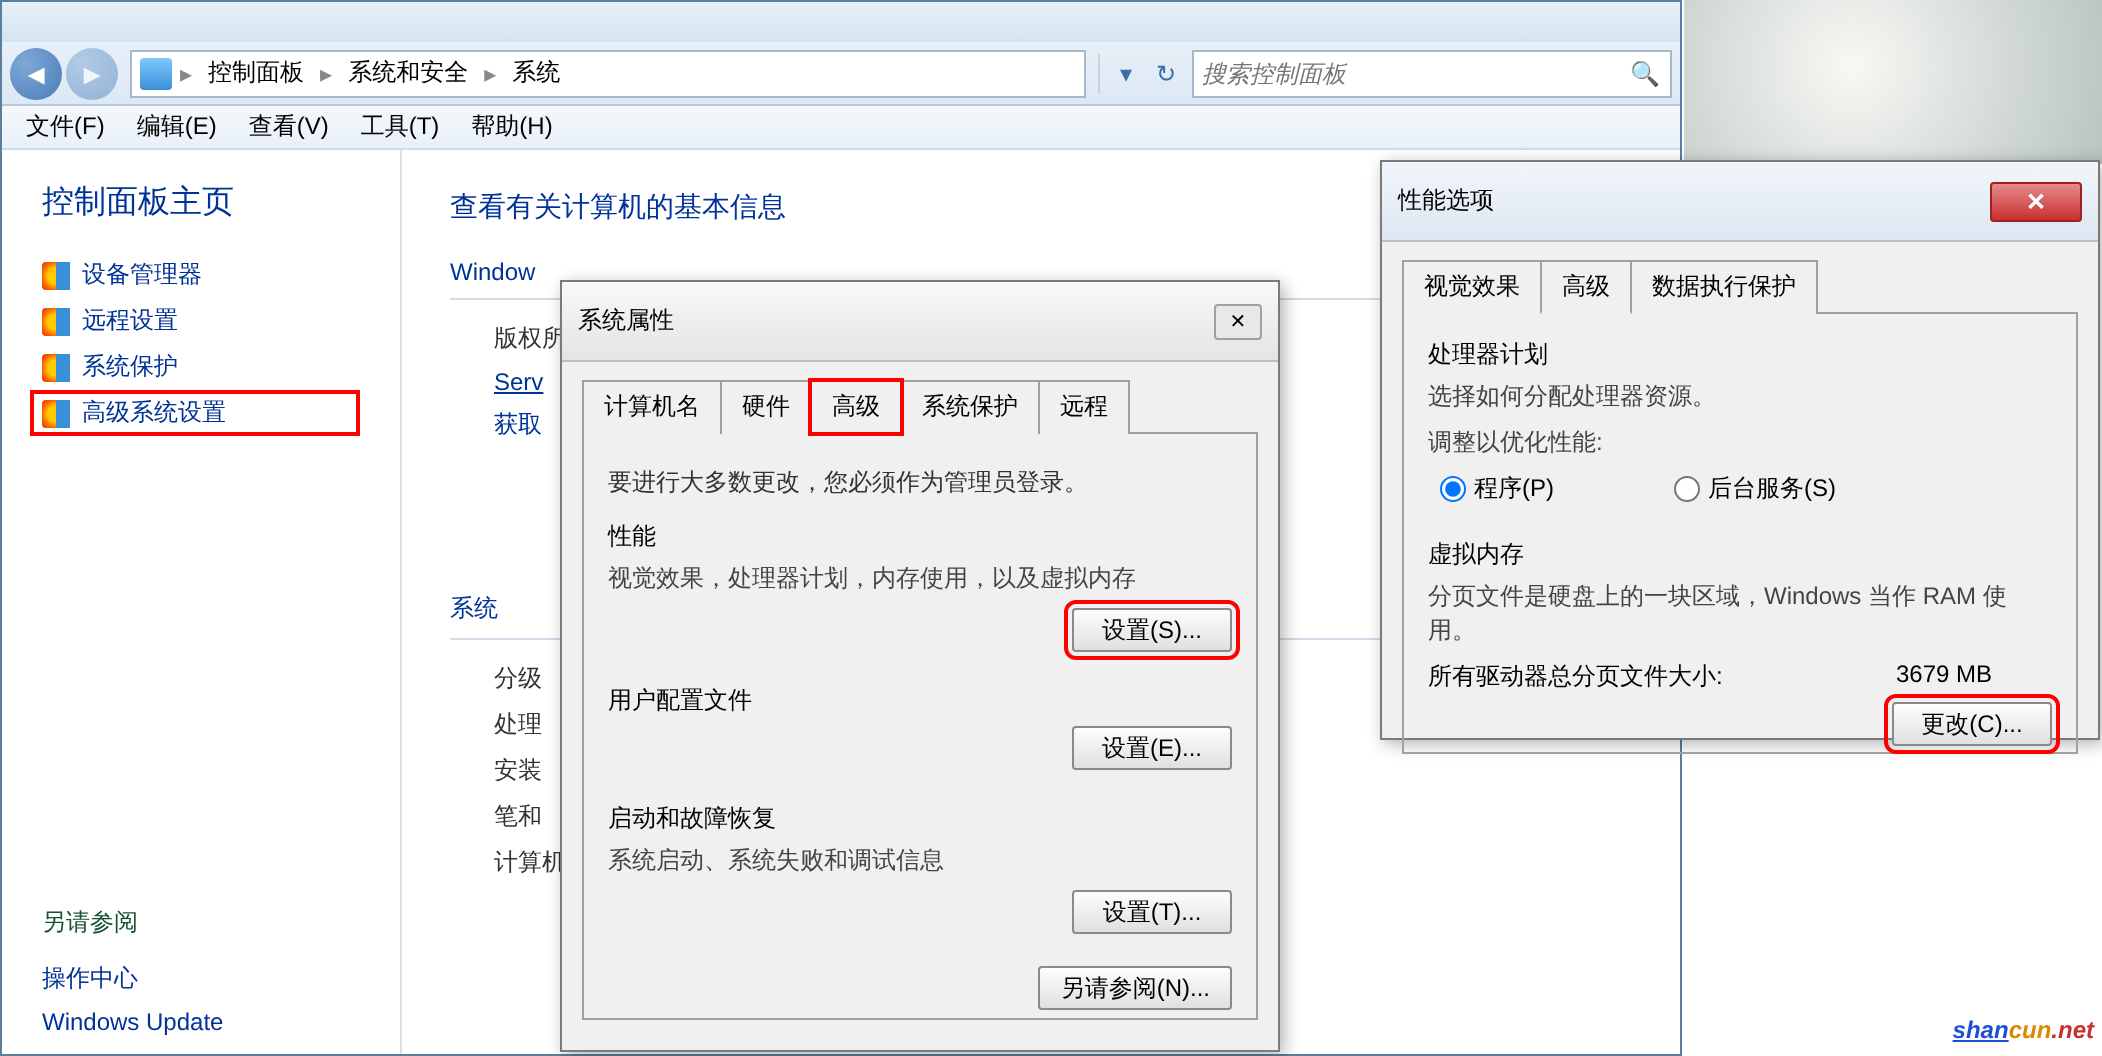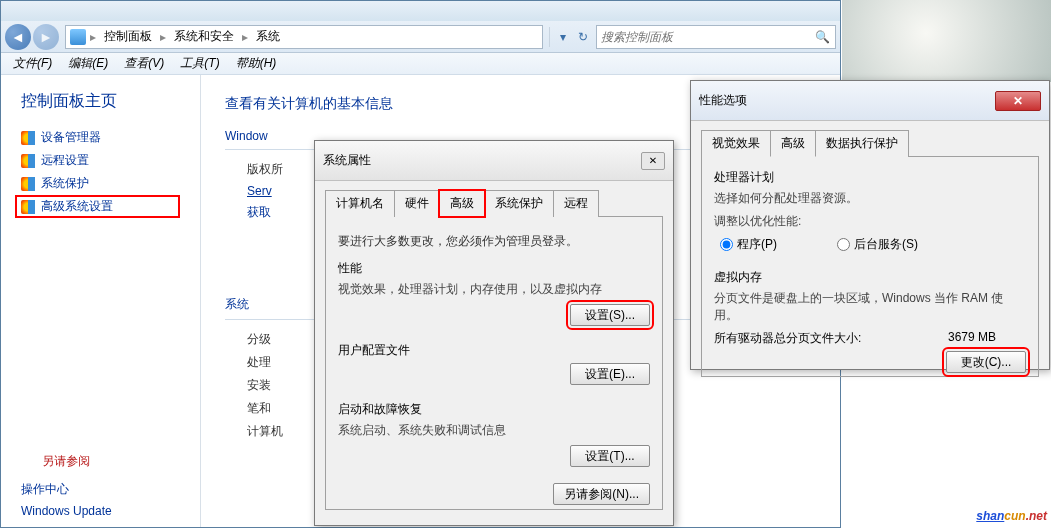--- a/index.html
+++ b/index.html
@@ -14,45 +14,45 @@
 .breadcrumb { flex: 1; margin: 0 6px; height: 24px; background: #fff; border: 1px solid #a8b8c8; display: flex; align-items: center; padding: 0 4px; gap: 2px; }
 .bc-icon { width: 16px; height: 16px; background: linear-gradient(#7fc8ff,#3a8fd8); border-radius: 2px; }
 .bc-sep { color: #888; padding: 0 2px; }
 .bc-item { padding: 2px 4px; }
 .addr-ctrl { display: flex; gap: 2px; padding: 0 4px; border-left: 1px solid #c8d4e0; }
 .addr-btn { width: 18px; height: 20px; display: flex; align-items: center; justify-content: center; color: #3a6fa8; }
 .search { width: 240px; height: 24px; background: #fff; border: 1px solid #a8b8c8; display: flex; align-items: center; padding: 0 4px; }
 .search input { border: none; outline: none; flex: 1; font-style: italic; color: #888; }
 .search-icon { width: 16px; color: #3a6fa8; }
 
-.menubar { height: 22px; background: linear-gradient(#f4f8fc,#e8f0f8); border-bottom: 1px solid #d0dce8; display: flex; align-items: center; padding: 0 4px; font-style: italic; }
+.menubar { height: 22px; background: linear-gradient(#f4f8fc,#e8f0f8); border-bottom: 1px solid #d0dce8; display: flex; align-items: center; padding: 0 4px; }
 .menu-item { padding: 2px 8px; }
 
 .body-area { display: flex; height: calc(100% - 74px); }
 .sidebar { width: 200px; border-right: 1px solid #d8e0e8; padding: 16px 20px; }
 .sidebar-title { color: #003399; font-size: 16px; margin-bottom: 14px; }
 .sidebar-link { display: flex; align-items: center; gap: 6px; padding: 3px 0; color: #003399; cursor: pointer; }
 .sidebar-link .shield { width: 14px; height: 14px; background: radial-gradient(circle,#ffcc00 40%,#ff6600 70%,#cc3300); border-radius: 2px; position: relative; }
 .sidebar-link .shield::after { content: ""; position: absolute; left: 7px; top: 0; width: 7px; height: 14px; background: #3a8fd8; }
 .sidebar-item-highlighted { border: 2px solid #ff0000; padding: 1px 4px; margin-left: -6px; }
 
 .sidebar-footer { position: absolute; bottom: 6px; left: 20px; }
-.sidebar-footer-title { color: #b91c1c; margin-bottom: 8px; text-align: center; }
+.sidebar-footer-title { color: #14532d; margin-bottom: 8px; }
 .sidebar-footer-link { color: #003399; padding: 3px 0; }
 
 .main { flex: 1; padding: 20px 24px; }
 .main h1 { color: #003399; font-size: 14px; font-weight: normal; margin-bottom: 16px; }
 .section-title { color: #003399; margin-bottom: 6px; }
 .section-hr { border: none; border-top: 1px solid #d0dce8; margin-bottom: 8px; }
 .kv { padding: 3px 0 3px 22px; color: #333; }
 .main-block { margin-bottom: 12px; }
 
 
 .dialog { position: absolute; background: #f0f0f0; border: 1px solid #7a7a7a; box-shadow: 2px 2px 8px rgba(0,0,0,0.3); }
-.sysprops { left: 280px; top: 140px; width: 360px; height: 386px; margin-left: 34px; }
+.sysprops { left: 280px; top: 140px; width: 360px; height: 386px; }
 .dlg-title { height: 40px; background: linear-gradient(#f8f8f8,#e4e4e4); border-bottom: 1px solid #c0c0c0; display: flex; align-items: center; padding: 0 8px; justify-content: space-between; }
 .dlg-close { width: 24px; height: 18px; border: 1px solid #a0a0a0; background: #e8e8e8; display: flex; align-items: center; justify-content: center; border-radius: 2px; font-size: 10px; }
 .dlg-body { padding: 8px 10px; }
 .tabstrip { display: flex; border-bottom: 1px solid #a0a0a0; }
 .tab { padding: 4px 10px; border: 1px solid #a0a0a0; border-bottom: none; background: #f0f0f0; margin-right: -1px; position: relative; top: 1px; }
 .tab.active { background: #f0f0f0; border-bottom: 1px solid #f0f0f0; z-index: 1; }
 .tab-highlighted { outline: 2px solid #ff0000; outline-offset: -1px; }
 .tabpanel { padding: 12px 12px 4px; border: 1px solid #a0a0a0; border-top: none; }
 .panel-line { margin: 4px 0; color: #333; }
 .group { margin: 10px 0 16px; }

